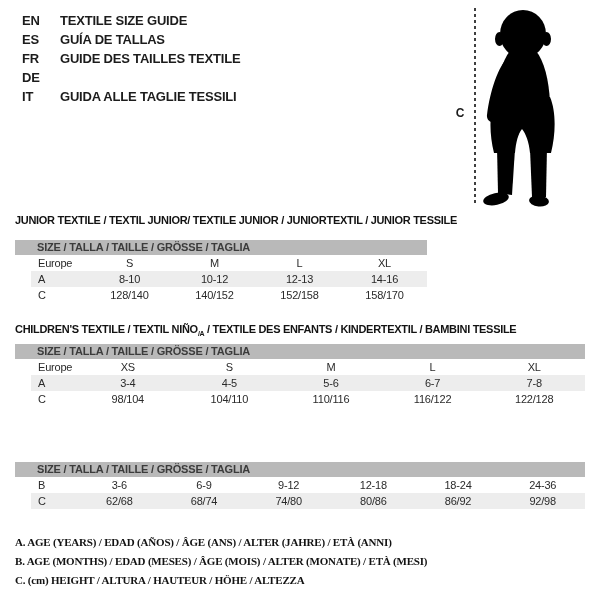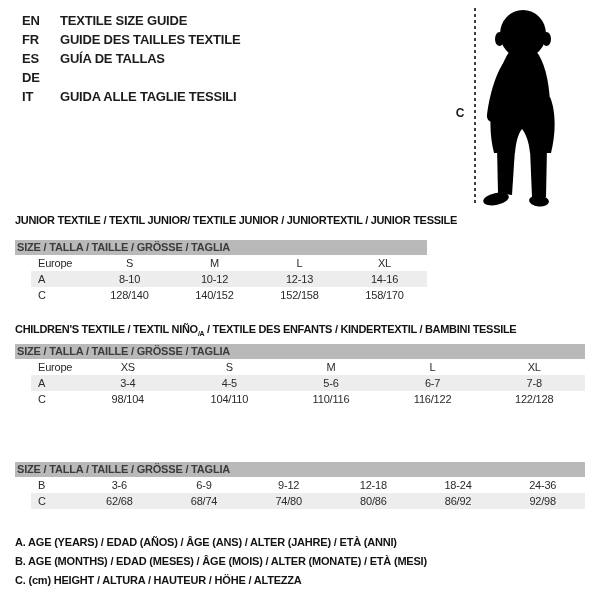--- a/index.html
+++ b/index.html
@@ -19,50 +19,50 @@
   }
   .height-marker{position:absolute;left:452px;top:106px;width:16px;text-align:center;
     font-size:12px;font-weight:bold;color:#1c1c1c;}
   .baby-svg{position:absolute;left:482px;top:9px;width:92px;height:199px;}
   
   .sec-title{position:absolute;left:15px;font-size:11px;font-weight:bold;
     letter-spacing:-0.3px;white-space:nowrap;color:#131313;}
   .sec-title sub{font-size:7px;}
   
   .size-table{position:absolute;left:15px;}
-  .t-header{background:#b9b9b9;height:15px;line-height:15px;padding-left:2px;
+  .t-header{background:#b9b9b9;height:15px;line-height:15px;padding-left:22px;
     font-size:11px;font-weight:bold;color:#3b3b3b;letter-spacing:-0.2px;}
   .trow{display:flex;height:16px;line-height:16px;font-size:11px;color:#2a2a2a;letter-spacing:-0.2px;margin-left:16px;}
   .trow.alt{background:#ededed;}
   .tlabel{flex:0 0 auto;box-sizing:border-box;padding-left:7px;}
   .w-t1 .tlabel{width:56px;}
   .w-t2 .tlabel{width:46px;}
   .tcell{flex:1 1 0;text-align:center;}
   
-  .footnotes{position:absolute;left:15px;top:533px;}
+  .footnotes{position:absolute;left:15px;top:533px;font-family:Liberation Serif, serif;}
   .footnote{line-height:19px;font-size:11px;font-weight:bold;letter-spacing:-0.2px;
     white-space:nowrap;color:#131313;}
 </style>
 </head>
 <body>
 
 <div class="frame">
 
   <div class="lang-block">
     <div class="lang-row">
       <span class="lang-code">EN</span>
       <span class="lang-text">TEXTILE SIZE GUIDE</span>
     </div>
     <div class="lang-row">
+      <span class="lang-code">ES</span>
+      <span class="lang-text">GUÍA DE TALLAS</span>
+    </div>
+    <div class="lang-row">
       <span class="lang-code">FR</span>
       <span class="lang-text">GUIDE DES TAILLES TEXTILE</span>
-    </div>
-    <div class="lang-row">
-      <span class="lang-code">ES</span>
-      <span class="lang-text">GUÍA DE TALLAS</span>
     </div>
     <div class="lang-row">
       <span class="lang-code">DE</span>
     </div>
     <div class="lang-row">
       <span class="lang-code">IT</span>
       <span class="lang-text">GUIDA ALLE TAGLIE TESSILI</span>
     </div>
   </div>
 

